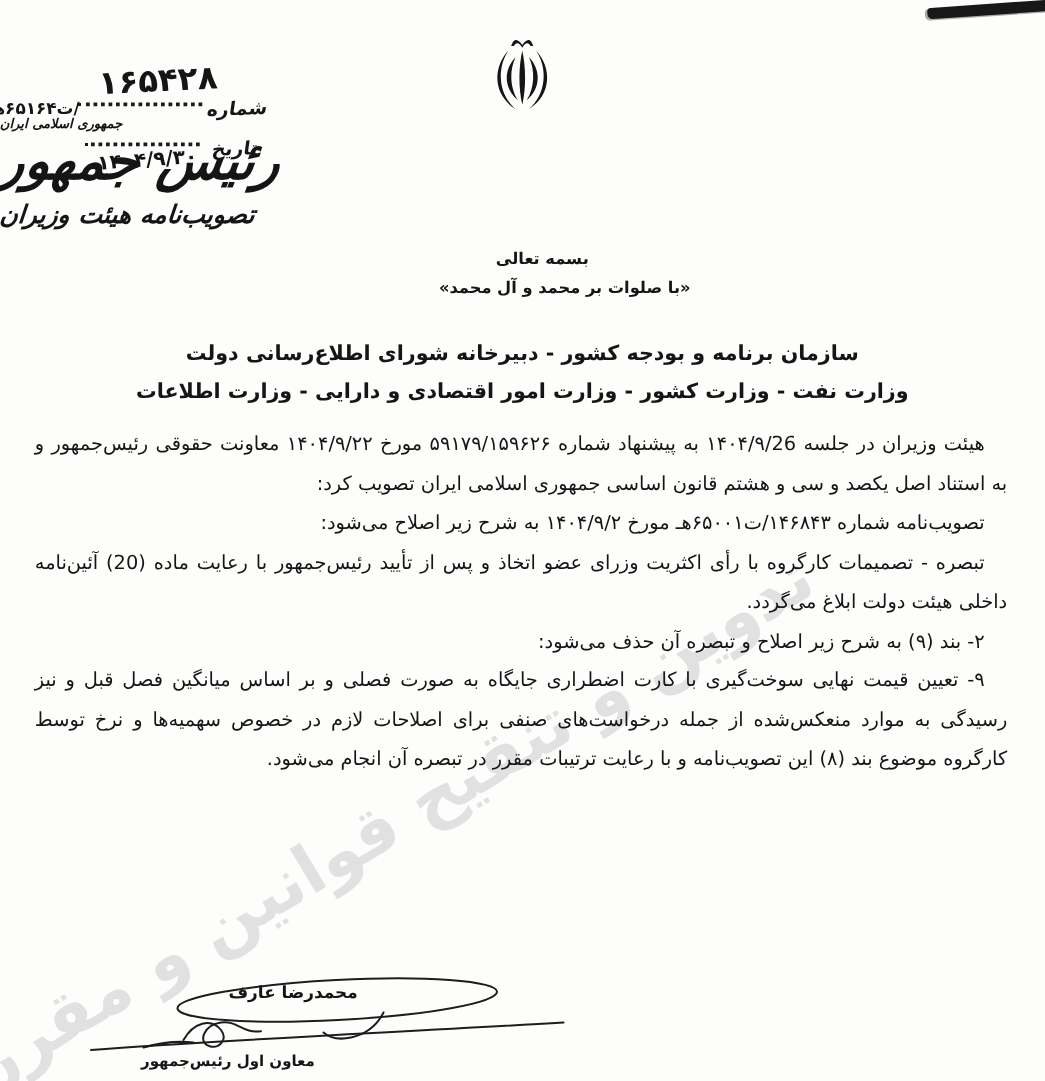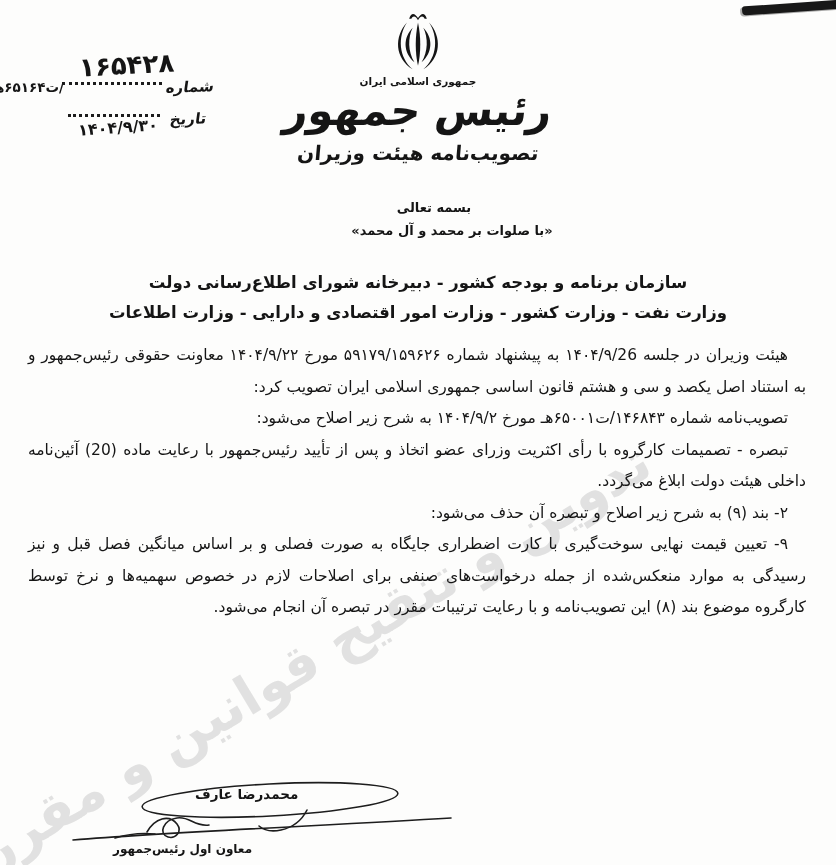--- a/index.html
+++ b/index.html
@@ -23,21 +23,21 @@
   .dotline{ position:absolute; border-bottom:3px dotted #1c1c1c; }
   .dots1{ top:30px; right:52px; width:100px; }
   .dots2{ top:62px; right:54px; width:92px; }
   .ref-number-big{
     position:absolute; top:-2px; right:40px; font-size:26px; font-weight:bold;
     letter-spacing:5px; transform:rotate(-3deg); white-space:nowrap;
   }
   .ref-suffix{ position:absolute; top:27px; right:150px; font-size:13.5px; font-weight:bold; white-space:nowrap; }
   .ref-date{ position:absolute; top:66px; right:56px; font-size:16px; font-weight:bold; transform:rotate(-4deg); white-space:nowrap; }
   
-  .letterhead{ position:absolute; top:10px; left:0; width:100%; text-align:center; z-index:2; }
+  .letterhead{ position:absolute; top:28px; left:0; width:100%; text-align:left; z-index:2;font-style:italic; }
   .emblem{ display:block; margin:0 auto; }
   .republic{ font-size:10.5px; font-weight:bold; margin-top:3px; }
   .president{ font-size:42px; font-weight:bold; margin-top:0; transform:skewX(-7deg); line-height:1.15; }
   .doctype{ font-size:20px; font-weight:bold; margin-top:6px; transform:skewX(-5deg); }
   
   .invocation{ position:absolute; top:200px; left:16px; width:100%; text-align:center; z-index:2; }
   .besmeleh{ font-size:13px; font-weight:bold; }
   .salawat{ font-size:13px; font-weight:bold; margin-top:8px;padding-left:36px; }
   
   .addressees{ position:absolute; top:268px; left:0; width:100%; text-align:center; z-index:2; }
@@ -50,21 +50,21 @@
   .body-text p{ margin:0; text-indent:18px; }
   
   .watermark{
     position:absolute; top:585px; left:70px; width:620px; z-index:1;
     font-size:54px; font-weight:bold; color:#cbcbcb; opacity:.55;
     transform:rotate(-31deg); text-align:center; white-space:nowrap;
     transform-origin:center; pointer-events:none;
   }
   
   .signature{ position:absolute; top:780px; left:55px; width:400px; height:85px; z-index:2; direction:rtl; }
-  .sig-name{ position:absolute; top:6px; left:140px; font-size:13.5px; font-weight:bold; white-space:nowrap; }
+  .sig-name{ position:absolute; top:6px; left:128px; font-size:13.5px; font-weight:bold; white-space:nowrap; }
   .sig-title{ position:absolute; top:62px; left:58px; font-size:12px; font-weight:bold; white-space:nowrap; }
   .sig-scribble{ position:absolute; top:0; left:0; }
 </style>
 </head>
 <body>
 
 <div class="page">
 
   <div class="corner-streak"></div>
 

